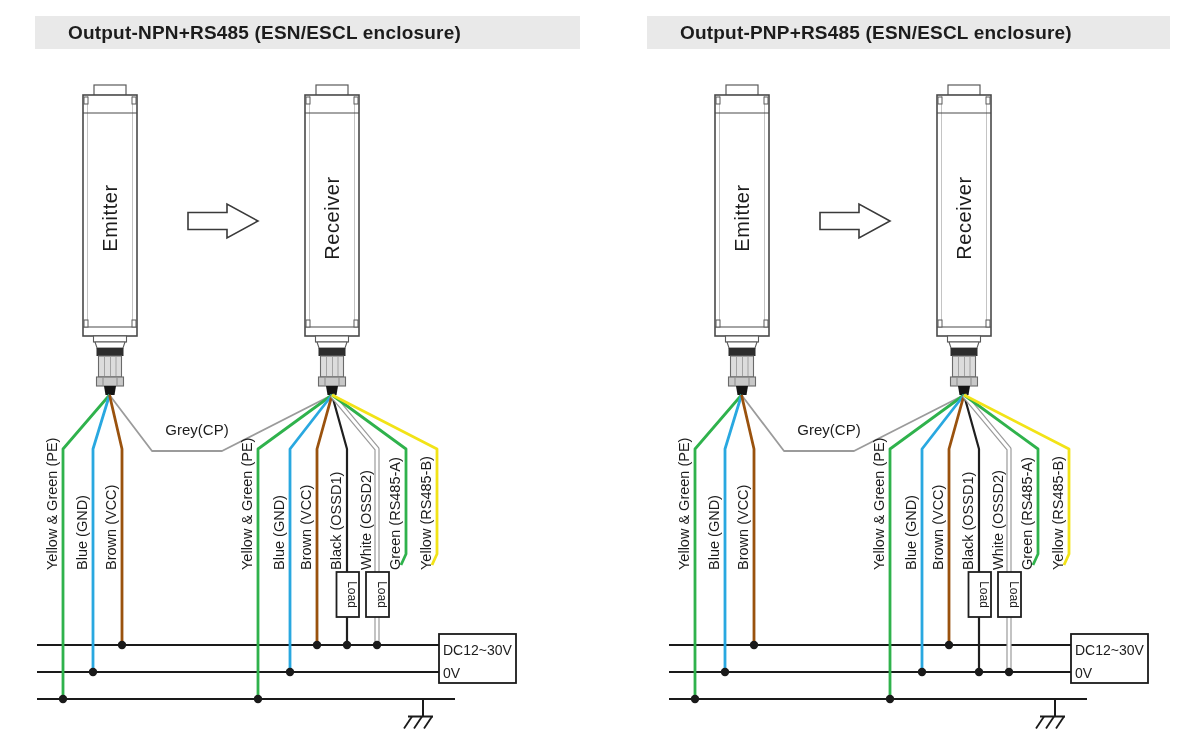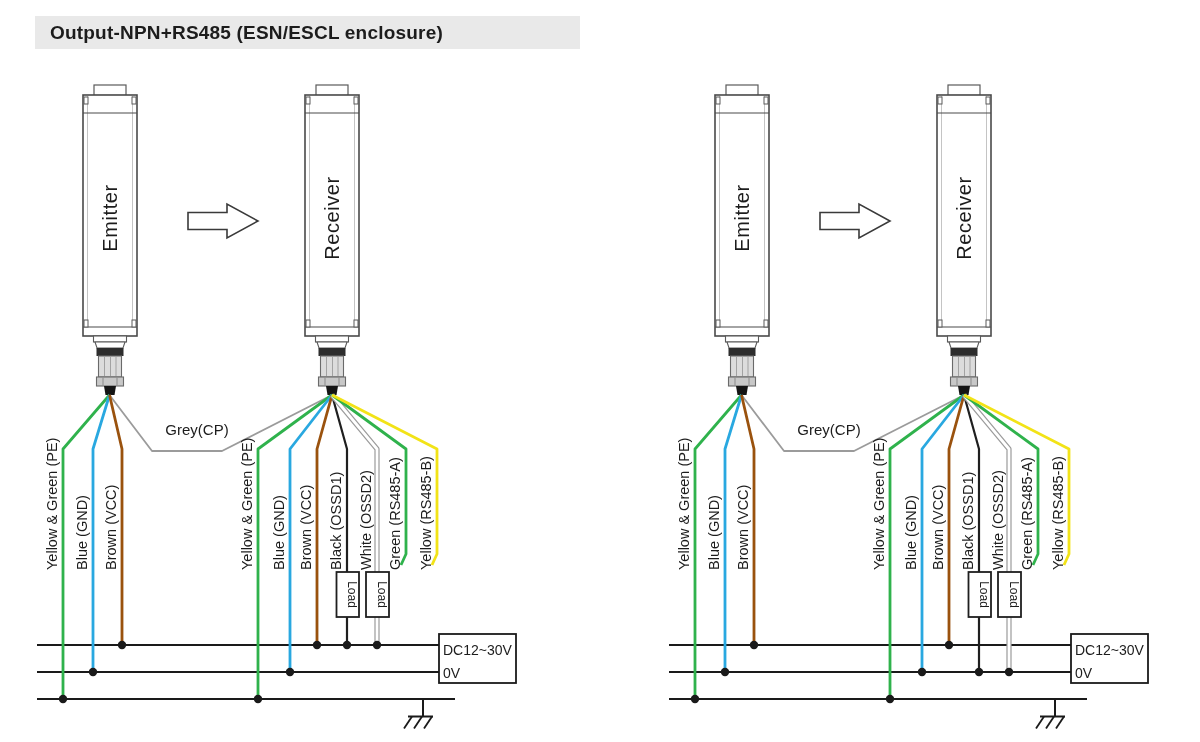--- a/index.html
+++ b/index.html
@@ -10,40 +10,41 @@
     font-family:"Liberation Sans", sans-serif;
     overflow:hidden;
   }
   .section-header{
     position:absolute;
     top:16px;height:33px;
     background:#e9e9e9;
     color:#1c1c1c;
     font-size:19px;font-weight:bold;
     line-height:33px;
-    padding-left:15px;
+    padding-left:33px;
     box-sizing:border-box;
     letter-spacing:0.2px;
     white-space:nowrap;
   }
   #hdr-left{left:35px;width:545px;}
   #hdr-right{left:647px;width:523px;}
   svg.diagram-svg{position:absolute;left:0;top:0;}
   svg text{fill:#1c1c1c;font-family:"Liberation Sans", sans-serif;}
   svg .wire-label{font-size:14.5px;}
   svg .bar-label{font-size:20px;letter-spacing:0.6px;}
   svg .cp-label{font-size:15px;}
   svg .load-label{font-size:12px;}
   svg .psu-label{font-size:14px;}
 </style>
 </head>
 <body>
 
 <div class="canvas">
   <div class="section-header" id="hdr-left">Output-NPN+RS485 (ESN/ESCL enclosure)</div>
+  <div class="section-header" id="hdr-right">Output-PNP+RS485 (ESN/ESCL enclosure)</div>
   <svg class="diagram-svg" id="wiring-svg" width="1200" height="742" viewBox="0 0 1200 742">
       <g>
         <line x1="37" y1="645" x2="439" y2="645" stroke="#1a1a1a" stroke-width="2.2"></line>
         <line x1="37" y1="672" x2="439" y2="672" stroke="#1a1a1a" stroke-width="2.2"></line>
         <line x1="37" y1="699" x2="455" y2="699" stroke="#1a1a1a" stroke-width="2.2"></line>
         <rect x="94" y="85" width="32" height="10.5" fill="#ffffff" stroke="#5a5a5a" stroke-width="1.2"></rect>
         <rect x="83" y="95" width="54" height="241" fill="#ffffff" stroke="#4a4a4a" stroke-width="1.6"></rect>
         <line x1="87.5" y1="96" x2="87.5" y2="326" stroke="#c4c4c4" stroke-width="1"></line>
         <line x1="132.5" y1="96" x2="132.5" y2="326" stroke="#c4c4c4" stroke-width="1"></line>
         <line x1="83" y1="113" x2="137" y2="113" stroke="#4a4a4a" stroke-width="1.2"></line>

